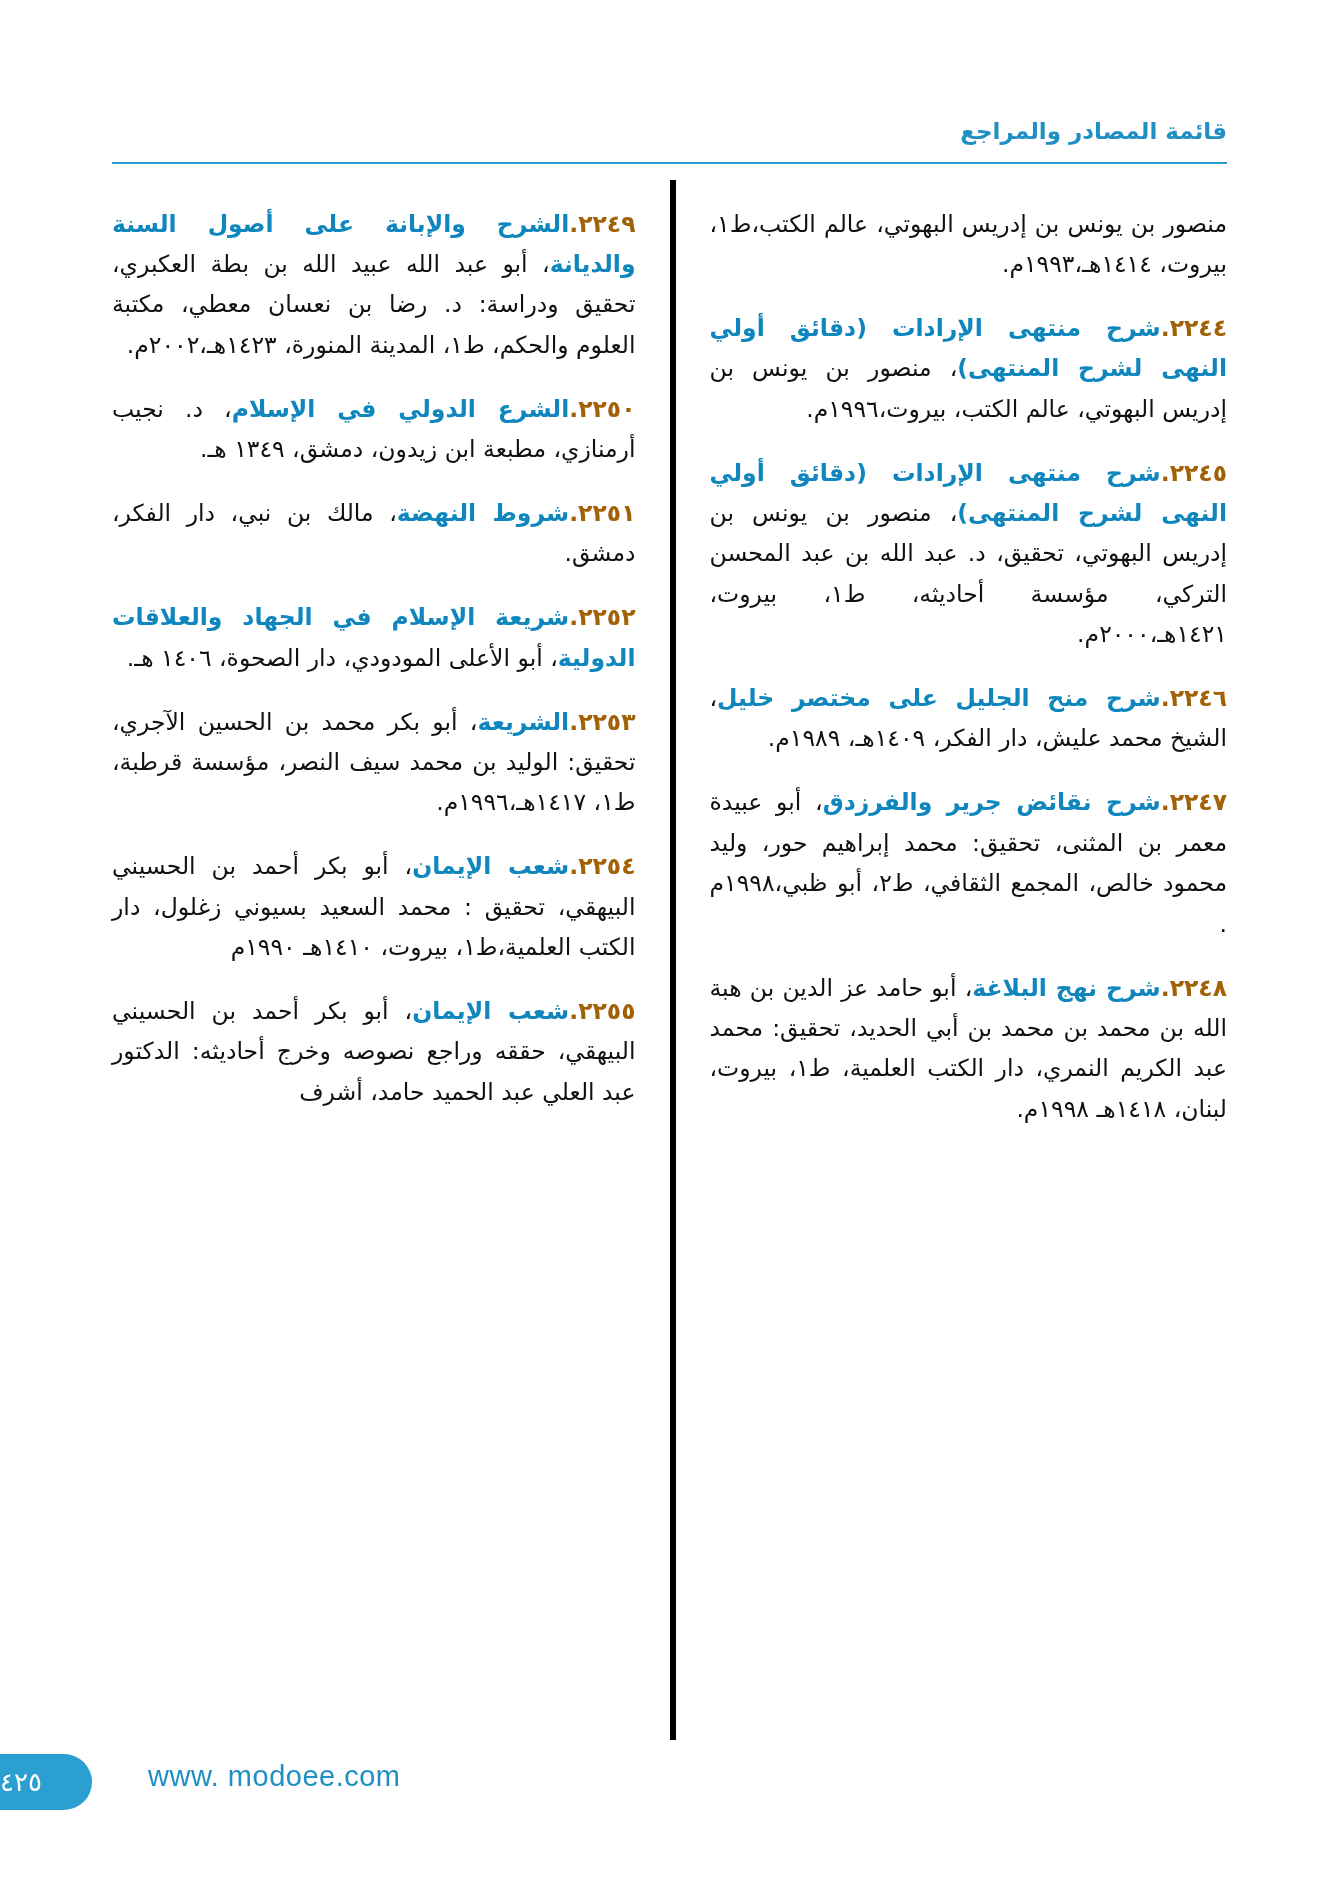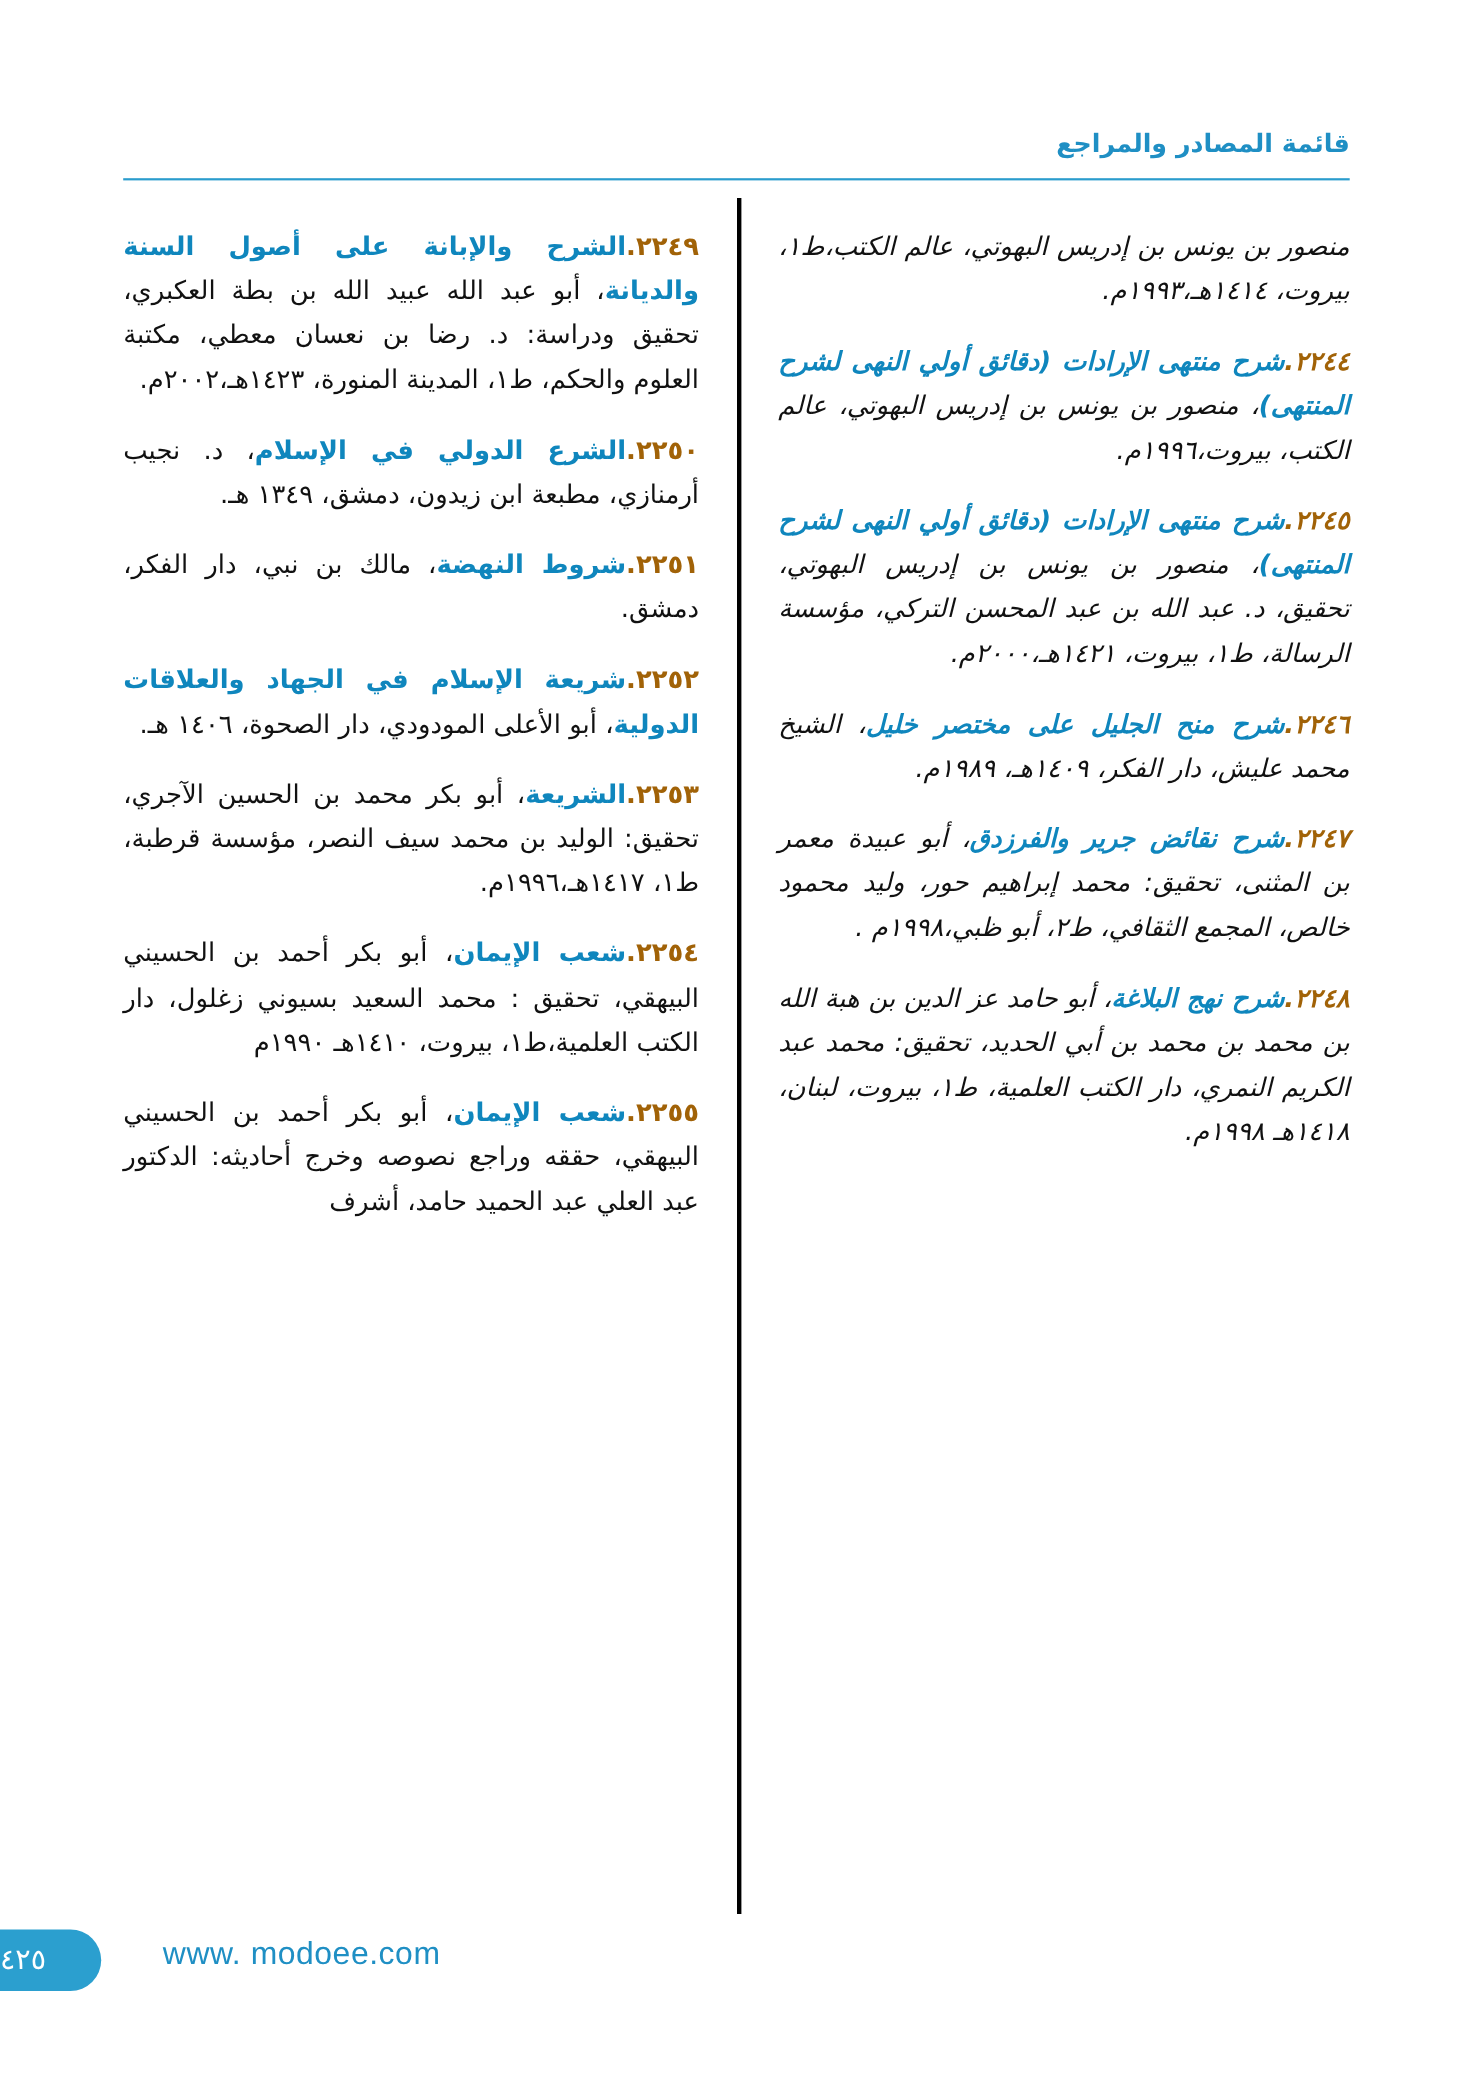--- a/index.html
+++ b/index.html
@@ -62,22 +62,21 @@
     gap: 0;
   }
   .col {
     width: 50%;
     box-sizing: border-box;
     font-size: 23.5px;
     line-height: 1.72;
   }
   .col-right {
     padding-left: 34px;
-    border-left: 4px solid #000000;
-    font-style: italic;
+    border-left: 6px solid #000000;
   }
   .col-left {
     padding-right: 34px;
   }
 
   .entry {
     margin-bottom: 9px;
     text-align: justify;
     text-align-last: right;
     text-justify: inter-word;
@@ -148,21 +147,21 @@
   <div class="columns">
 
     <div class="col col-right">
       <p class="entry">
         <span class="rest">منصور بن يونس بن إدريس البهوتي، عالم الكتب،ط١، بيروت، ١٤١٤هـ،١٩٩٣م.</span>
       </p>
       <p class="entry">
         <span class="num">٢٢٤٤.</span><span class="title">شرح منتهى الإرادات (دقائق أولي النهى لشرح المنتهى)</span><span class="rest">، منصور بن يونس بن إدريس البهوتي، عالم الكتب، بيروت،١٩٩٦م.</span>
       </p>
       <p class="entry">
-        <span class="num">٢٢٤٥.</span><span class="title">شرح منتهى الإرادات (دقائق أولي النهى لشرح المنتهى)</span><span class="rest">، منصور بن يونس بن إدريس البهوتي، تحقيق، د. عبد الله بن عبد المحسن التركي، مؤسسة الرسالة، ط١، بيروت، ١٤٢١هـ،٢٠٠٠م.</span>
+        <span class="num">٢٢٤٥.</span><span class="title">شرح منتهى الإرادات (دقائق أولي النهى لشرح المنتهى)</span><span class="rest">، منصور بن يونس بن إدريس البهوتي، تحقيق، د. عبد الله بن عبد المحسن التركي، مؤسسة أحاديثه، ط١، بيروت، ١٤٢١هـ،٢٠٠٠م.</span>
       </p>
       <p class="entry">
         <span class="num">٢٢٤٦.</span><span class="title">شرح منح الجليل على مختصر خليل</span><span class="rest">، الشيخ محمد عليش، دار الفكر، ١٤٠٩هـ، ١٩٨٩م.</span>
       </p>
       <p class="entry">
         <span class="num">٢٢٤٧.</span><span class="title">شرح نقائض جرير والفرزدق</span><span class="rest">، أبو عبيدة معمر بن المثنى، تحقيق: محمد إبراهيم حور، وليد محمود خالص، المجمع الثقافي، ط٢، أبو ظبي،١٩٩٨م .</span>
       </p>
       <p class="entry">
         <span class="num">٢٢٤٨.</span><span class="title">شرح نهج البلاغة</span><span class="rest">، أبو حامد عز الدين بن هبة الله بن محمد بن محمد بن أبي الحديد، تحقيق: محمد عبد الكريم النمري، دار الكتب العلمية، ط١، بيروت، لبنان، ١٤١٨هـ ١٩٩٨م.</span>
       </p>

